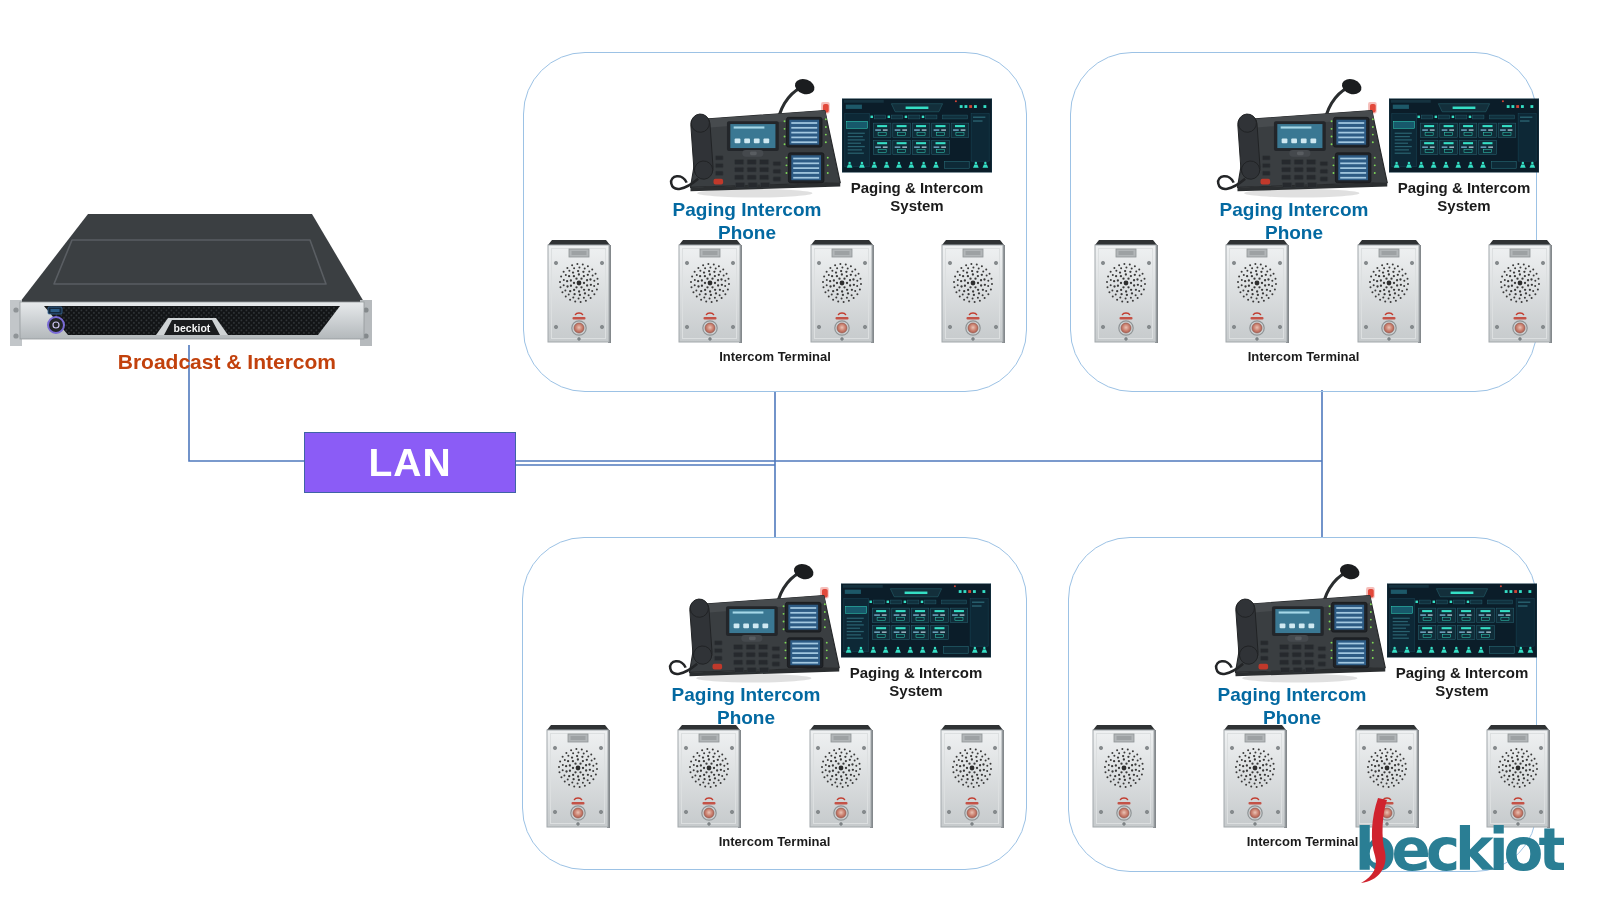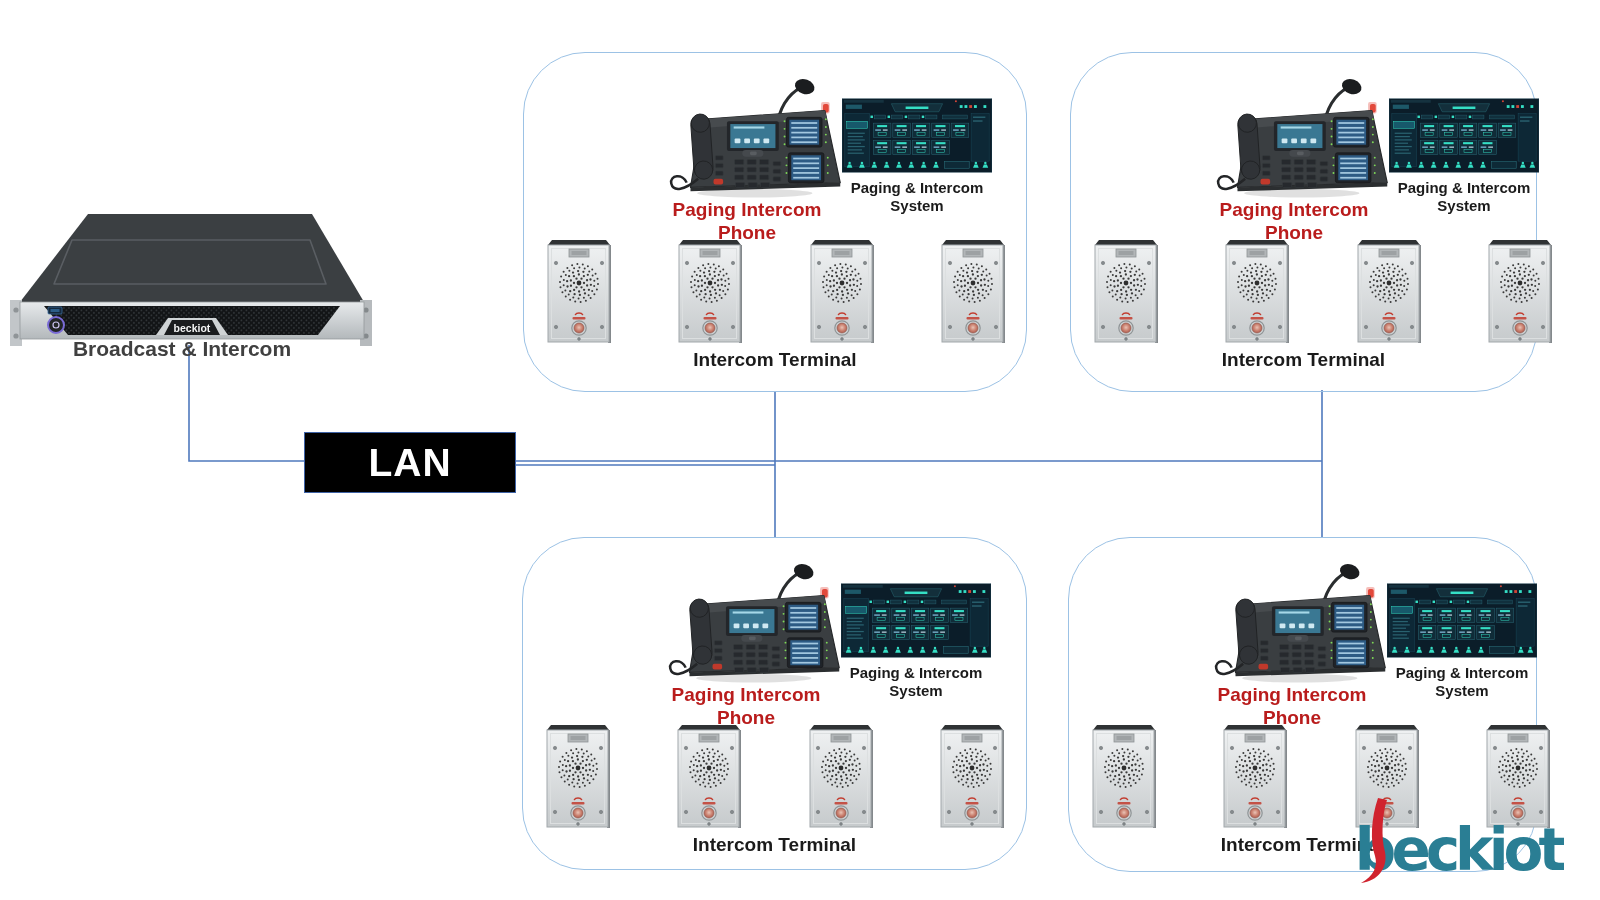--- a/index.html
+++ b/index.html
@@ -1,39 +1,39 @@
 <!DOCTYPE html>
 <html><head>
 <meta charset="utf-8">
 <style>
   html,body{margin:0;padding:0;background:#fff;}
   .stage{position:relative;width:1600px;height:900px;background:#ffffff;overflow:hidden;
          font-family:"Liberation Sans",sans-serif;}
   svg{display:block;}
   .connectors{position:absolute;left:0;top:0;z-index:0;pointer-events:none;}
   .master-img{position:absolute;left:10px;top:204px;z-index:1;}
-  .master-label{position:absolute;left:28px;top:336px;width:308px;z-index:2;
-    text-align:center;font-size:21px;font-weight:bold;color:#404040;line-height:1.24;}
+  .master-label{position:absolute;left:28px;top:349px;width:308px;z-index:2;
+    text-align:right;font-size:21px;font-weight:bold;color:#c2410c;line-height:1.24;}
   .lan{position:absolute;left:304px;top:432px;width:212px;height:61px;z-index:2;
-    background:#000000;border:1px solid #3f63a6;box-sizing:border-box;
+    background:#8b5cf6;border:1px solid #3f63a6;box-sizing:border-box;
     display:flex;align-items:center;justify-content:center;}
   .lan-text{color:#ffffff;font-size:39px;font-weight:bold;letter-spacing:1px;}
   .zone{position:absolute;border:1.6px solid #9cc2e5;border-radius:62px;z-index:1;box-sizing:border-box;}
   .zone .inner{position:absolute;left:0;top:0;right:0;bottom:0;}
   .g-phone{position:absolute;left:130px;top:22px;width:192px;height:125px;}
   .g-phone-label{position:absolute;left:78px;top:146px;width:290px;text-align:center;
-    font-size:19px;font-weight:bold;color:#b91c1c;line-height:1.2;}
+    font-size:19px;font-weight:bold;color:#0369a1;line-height:1.2;}
   .g-dash{position:absolute;left:318px;top:44px;width:150px;height:77px;}
   .g-dash-label{position:absolute;left:283px;top:126px;width:220px;text-align:center;
     font-size:15px;font-weight:bold;color:#1b1b1b;line-height:1.2;}
   .g-terms{position:absolute;left:22px;top:186px;width:460px;height:106px;
     display:flex;justify-content:space-between;}
   .term{width:66px;height:106px;flex:0 0 auto;}
   .g-term-label{position:absolute;left:0;right:0;top:296px;text-align:center;
-    font-size:19px;font-weight:bold;color:#1b1b1b;}
+    font-size:13px;font-weight:bold;color:#1b1b1b;}
   .brand-logo{position:absolute;left:1352px;top:796px;z-index:5;}
   .defs-hidden{position:absolute;width:0;height:0;overflow:hidden;}
 </style>
 </head>
 <body>
 
 <svg class="defs-hidden" xmlns="http://www.w3.org/2000/svg" aria-hidden="true">
   <defs>
     <linearGradient id="termGrad" x1="0" y1="0" x2="0" y2="1">
       <stop offset="0" stop-color="#eff1f2"></stop>

